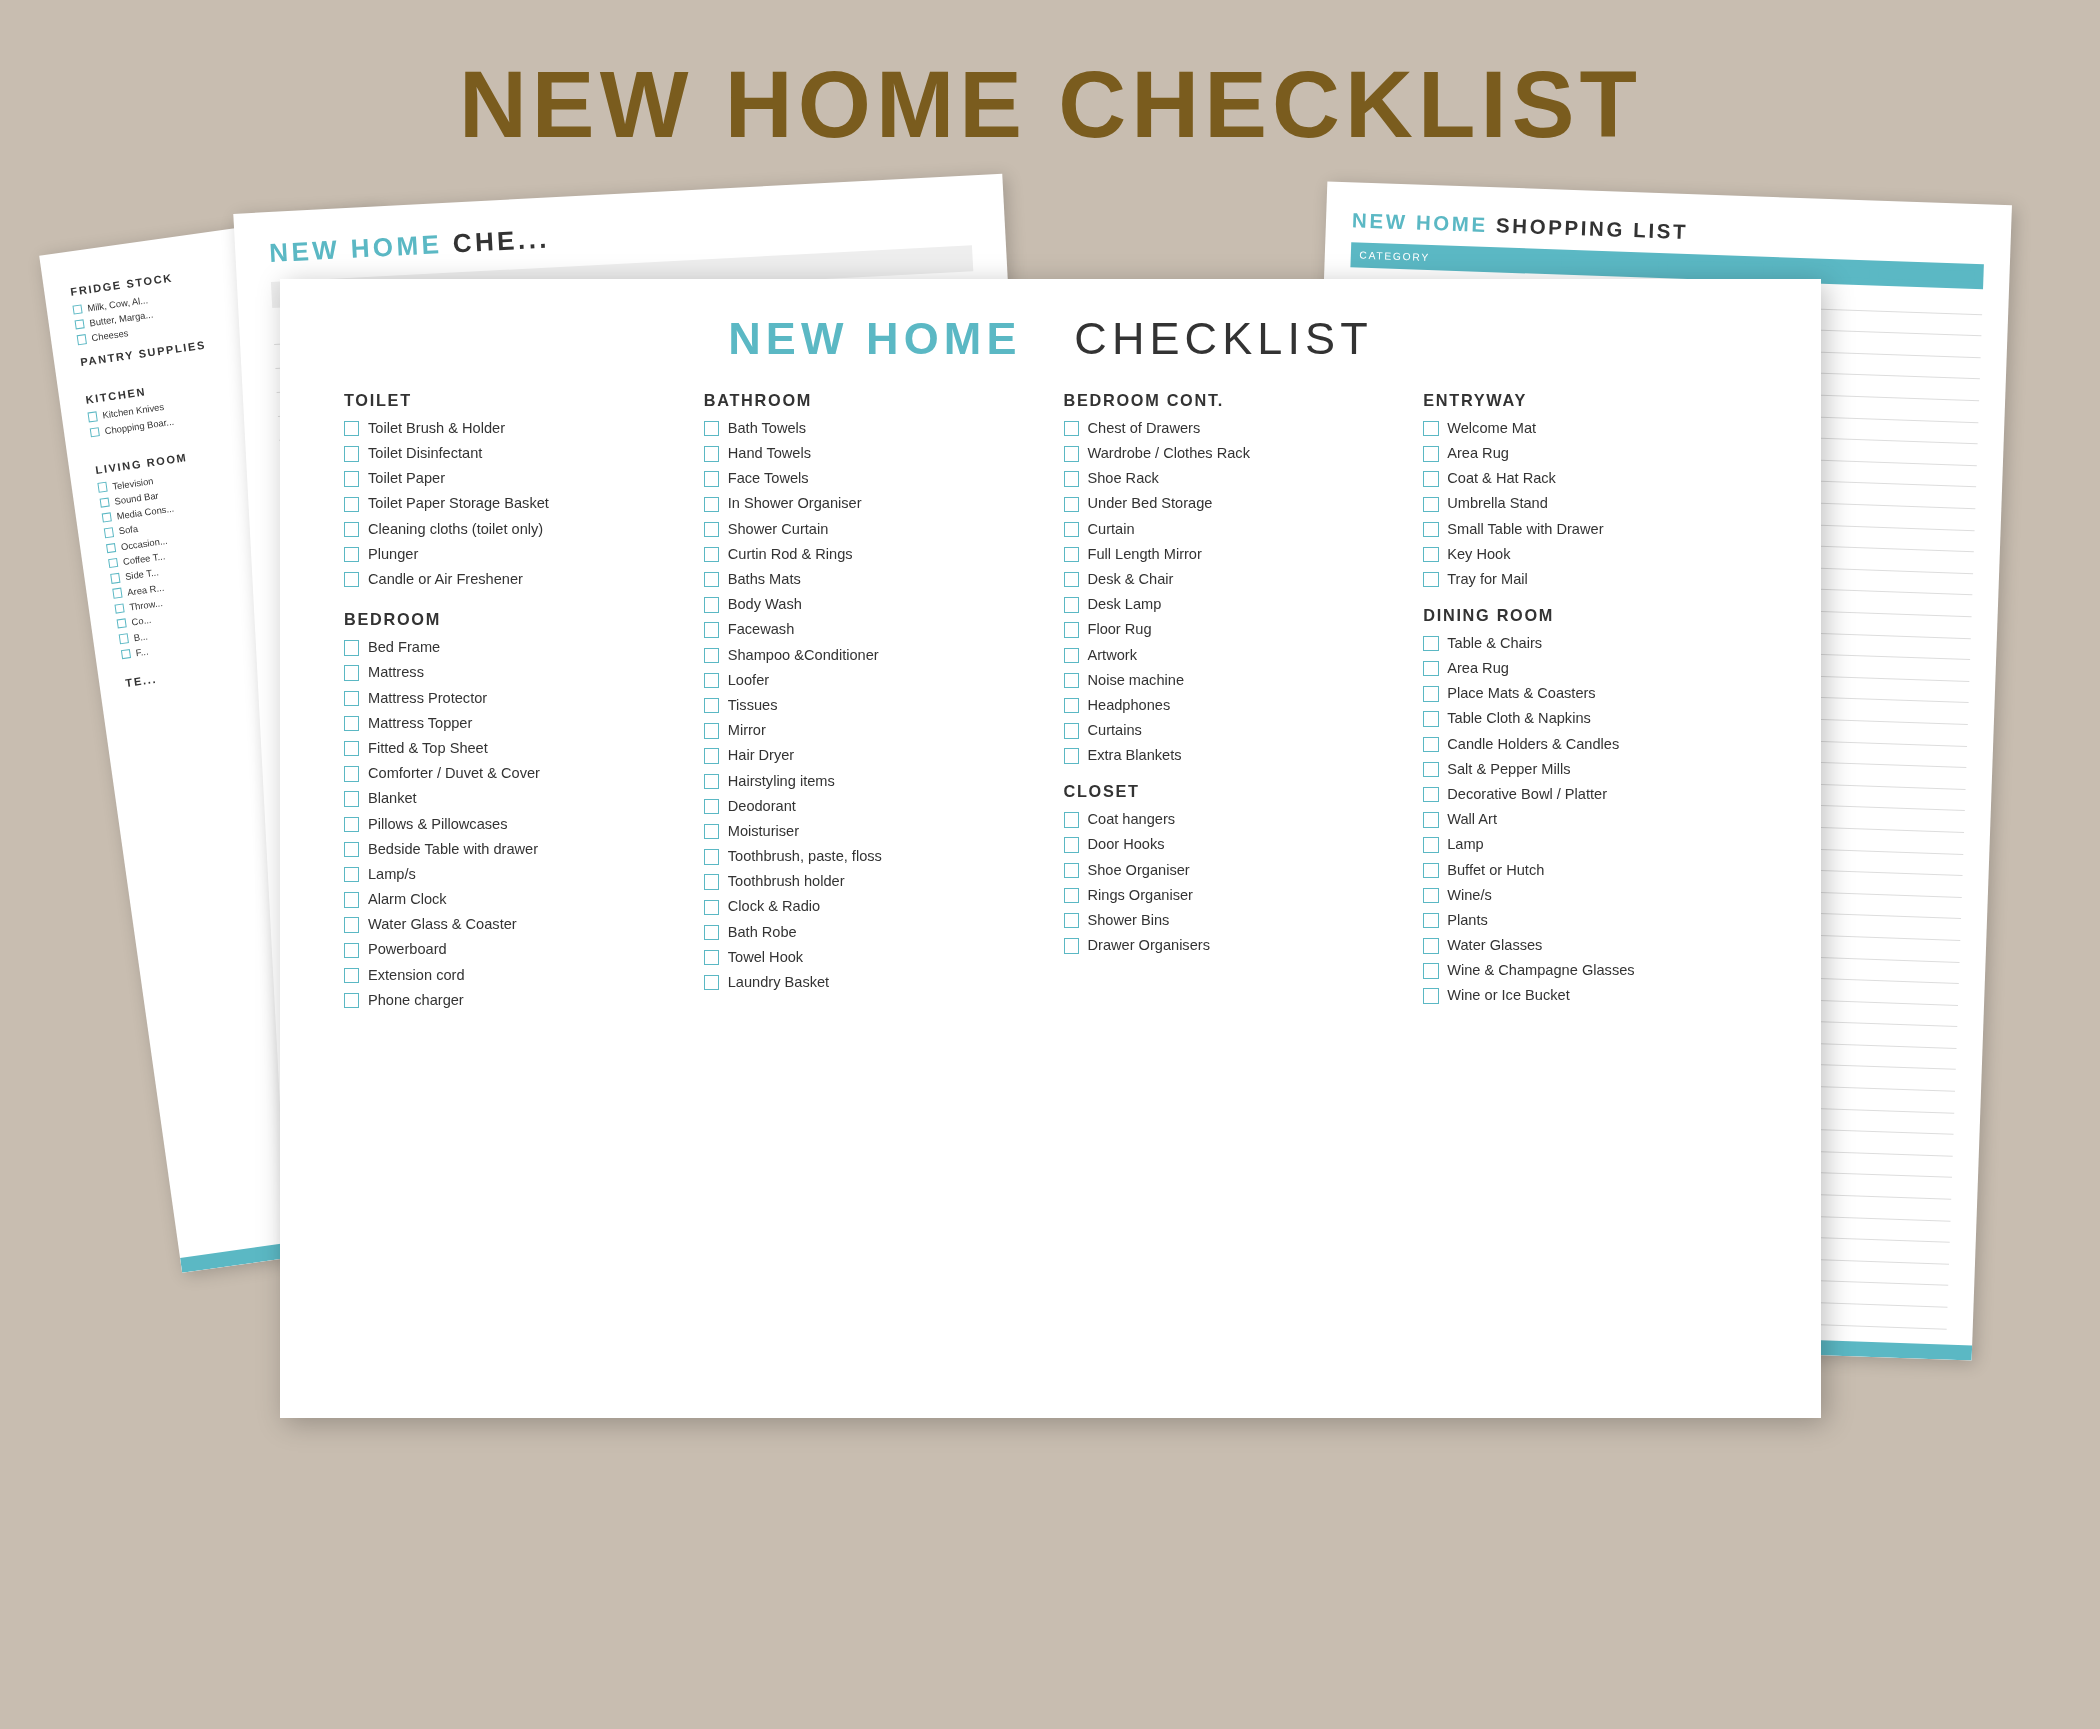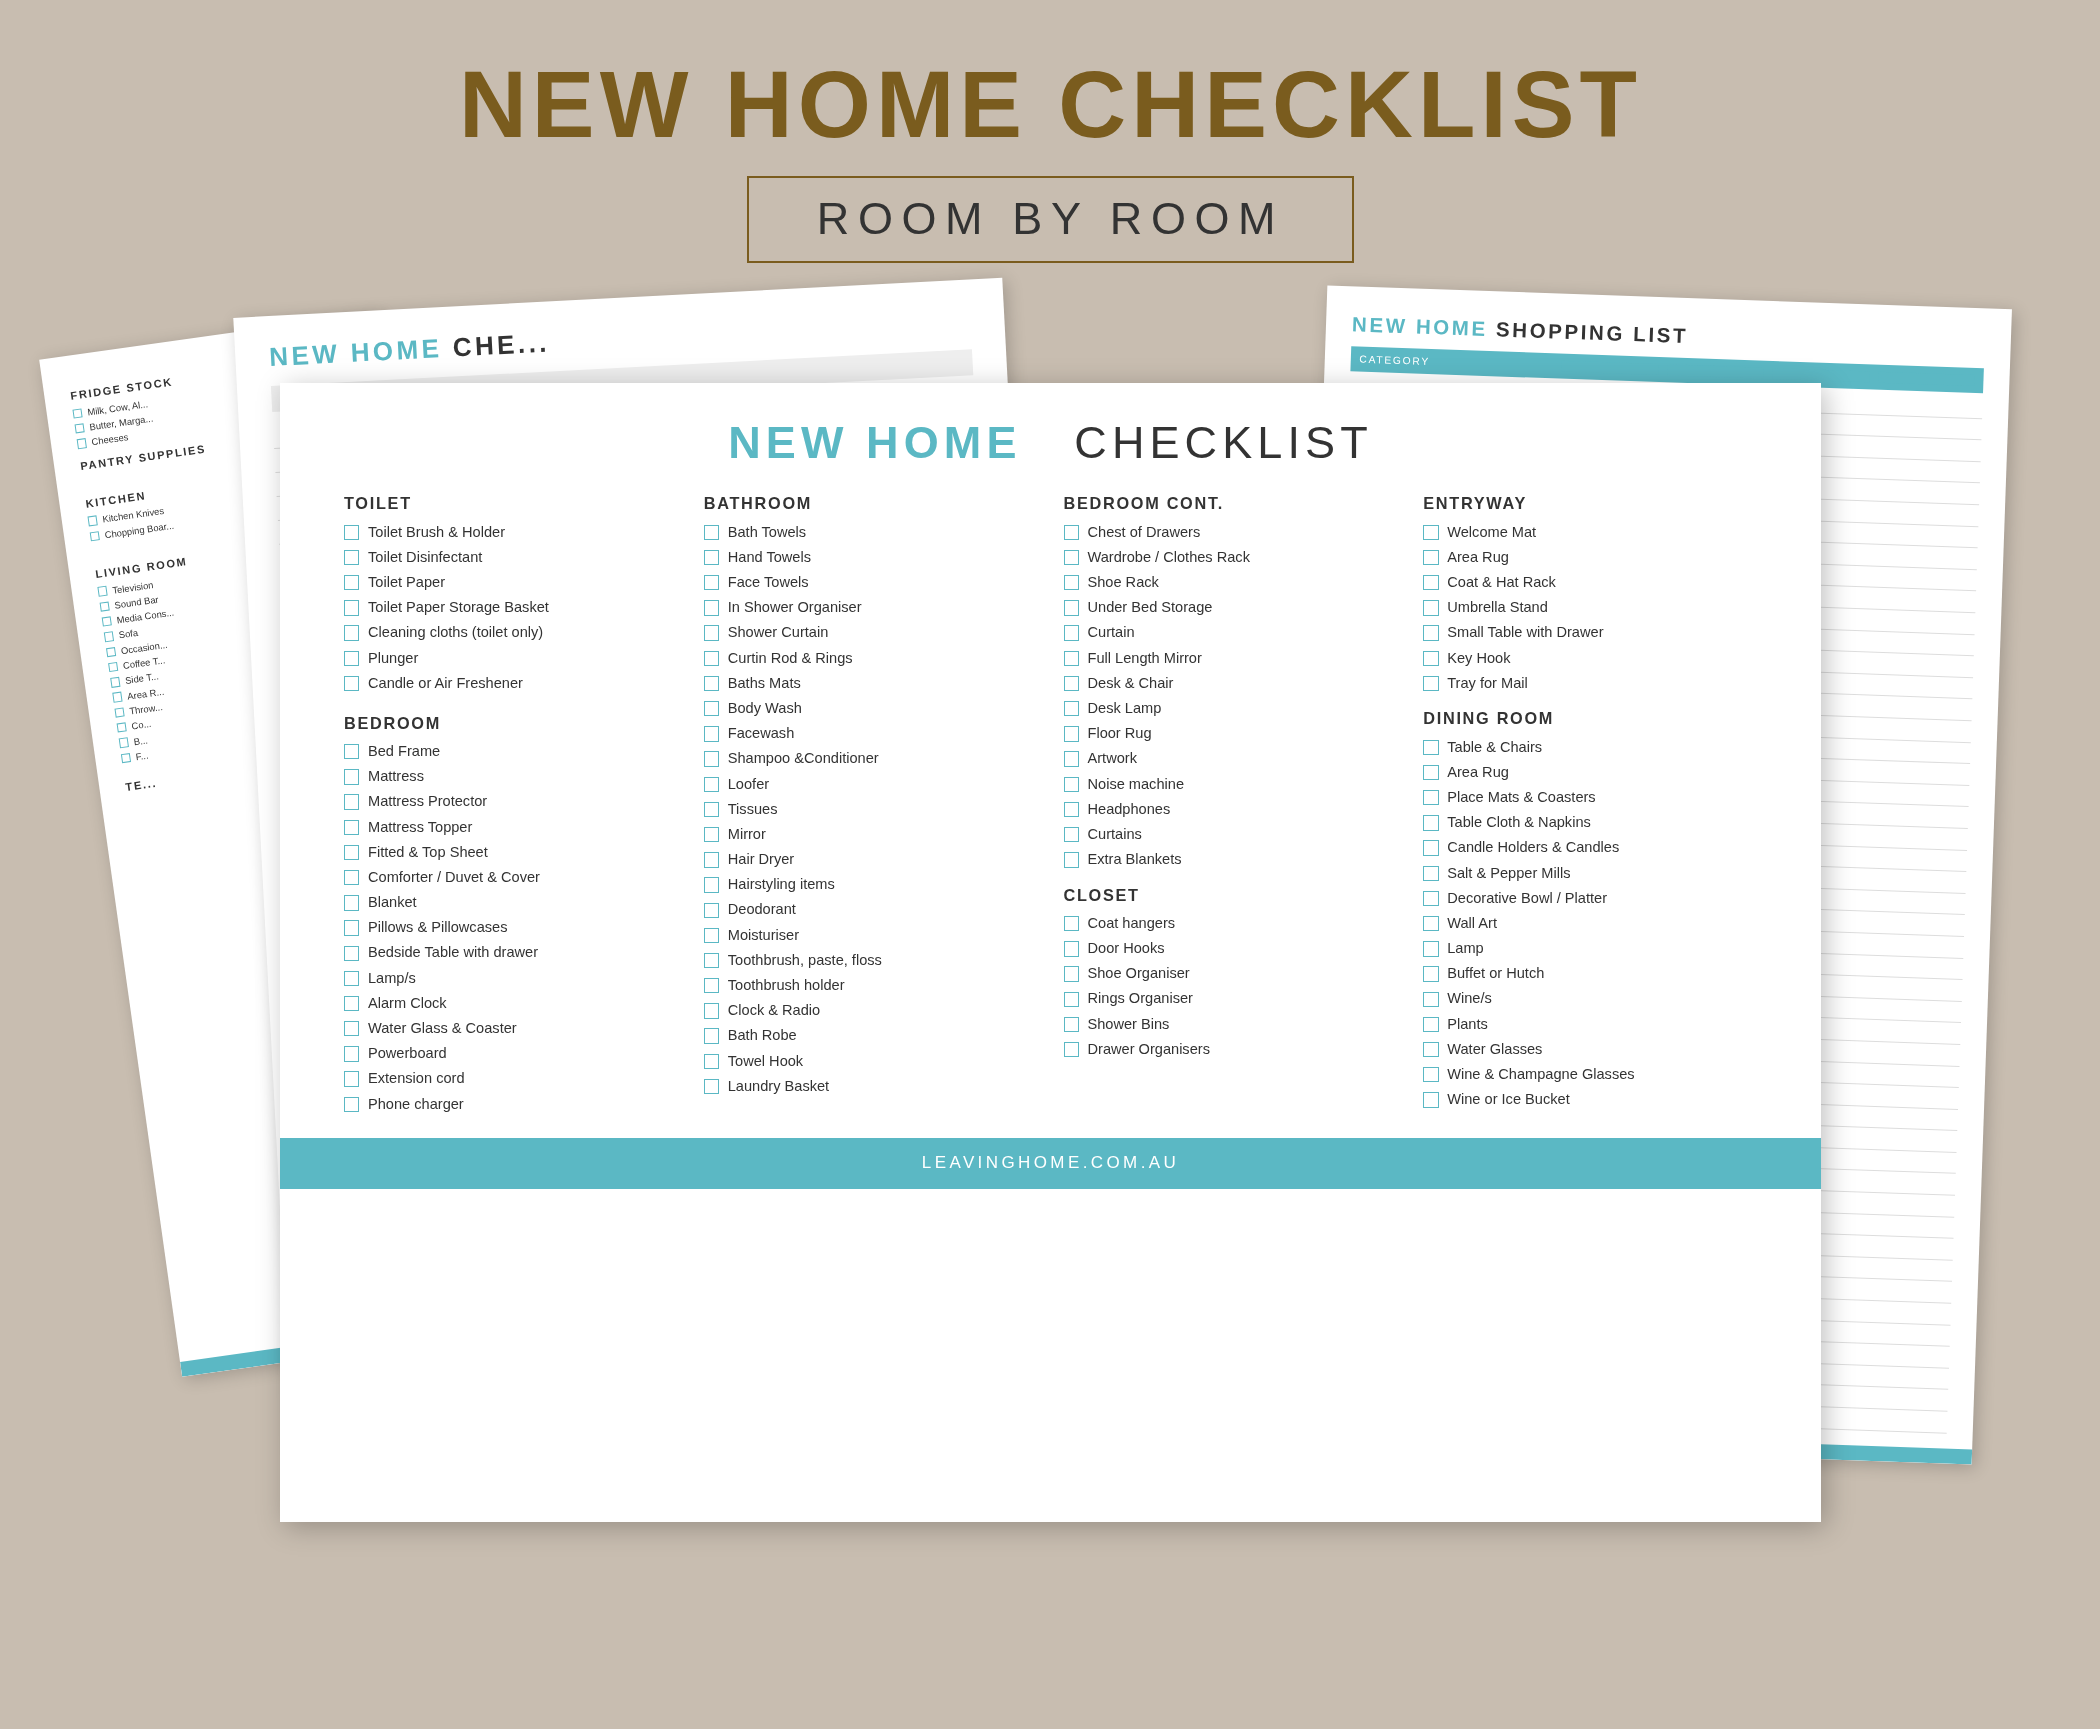--- a/index.html
+++ b/index.html
@@ -227,23 +227,20 @@
       right: 0;
       height: 15.4px;
       background: #5bb8c4;
     }
   </style>
 </head>
 <body>
 
 <div class="page-header">
   <div class="main-title">NEW HOME CHECKLIST</div>
-  <div class="subtitle-box">
-    <div class="subtitle-text">ROOM BY ROOM</div>
-  </div>
 </div>
 
 <div class="papers-container">
 
   <div class="paper-back-left">
     <div class="back-paper-content">
       <div class="lbp-section">
         <div class="lbp-title">FRIDGE STOCK</div>
         <div class="lbp-item">
             <div class="lbp-check"></div>
@@ -822,19 +819,16 @@
           <span class="item-label">Wine &amp; Champagne Glasses</span>
         </div>
         <div class="checklist-item">
           <div class="check-box"></div>
           <span class="item-label">Wine or Ice Bucket</span>
         </div>
       </div>
 
     </div>
 
-    <div class="main-paper-footer">
-      <span class="footer-text">LEAVINGHOME.COM.AU</span>
-    </div>
   </div>
 
 </div>
 
 
 </body></html>

